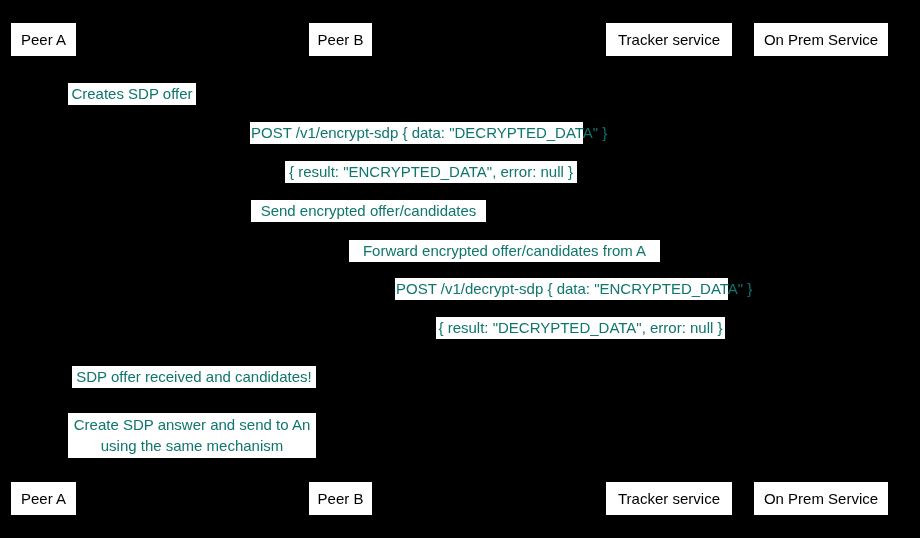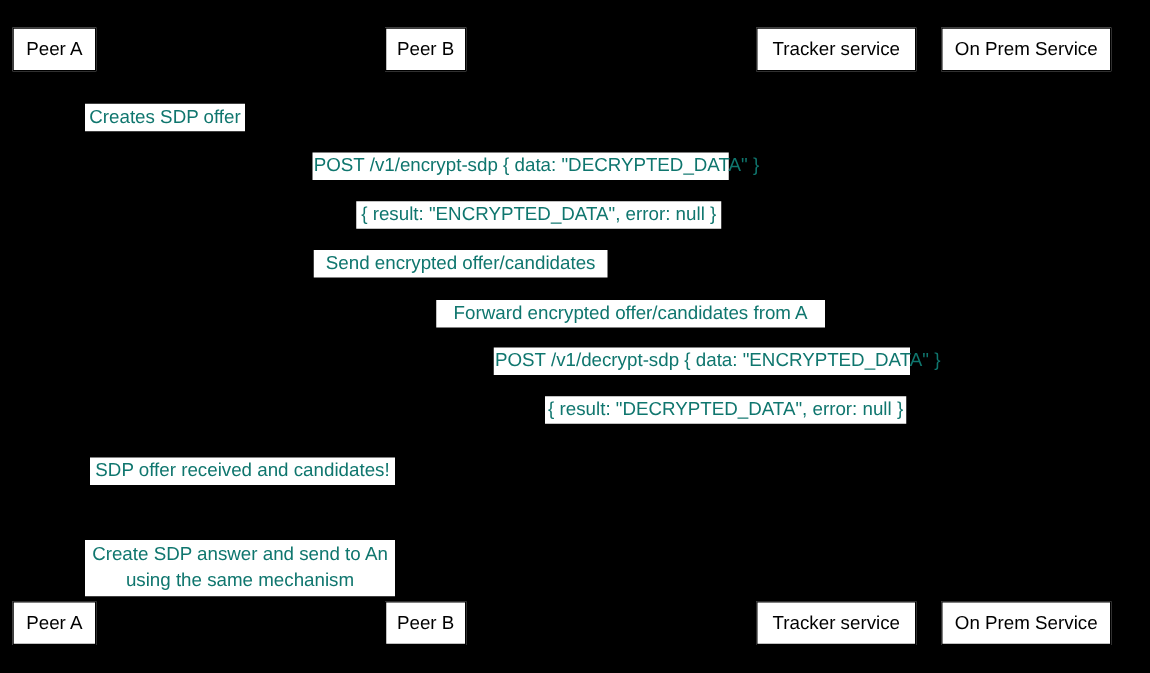--- a/index.html
+++ b/index.html
@@ -87,21 +87,21 @@
   <div class="msg" style="left:238px; top:200px; width:235px;margin-left:13px;">Send encrypted offer/candidates</div>
 
   <div class="msg" style="left:349px; top:240px; width:311px;">Forward encrypted offer/candidates from A</div>
 
   <div class="msg" style="left:395px; top:278px; width:333px;">POST /v1/decrypt-sdp { data: "ENCRYPTED_DATA" }</div>
 
   <div class="msg" style="left:436px; top:317px; width:289px;">{ result: "DECRYPTED_DATA", error: null }</div>
 
   <div class="msg" style="left:72px; top:366px; width:244px;">SDP offer received and candidates!</div>
 
-  <div class="msg two-line" style="left:68px; top:432px; width:248px;">Create SDP answer and send to An using the same mechanism</div>
+  <div class="msg two-line" style="left:68px; top:413px; width:248px;">Create SDP answer and send to An using the same mechanism</div>
 
   <div class="participant" style="left:10px; top:481px; width:67px;">
     <span>Peer A</span>
   </div>
   <div class="participant" style="left:308px; top:481px; width:65px;">
     <span>Peer B</span>
   </div>
   <div class="participant" style="left:605px; top:481px; width:128px;">
     <span>Tracker service</span>
   </div>

